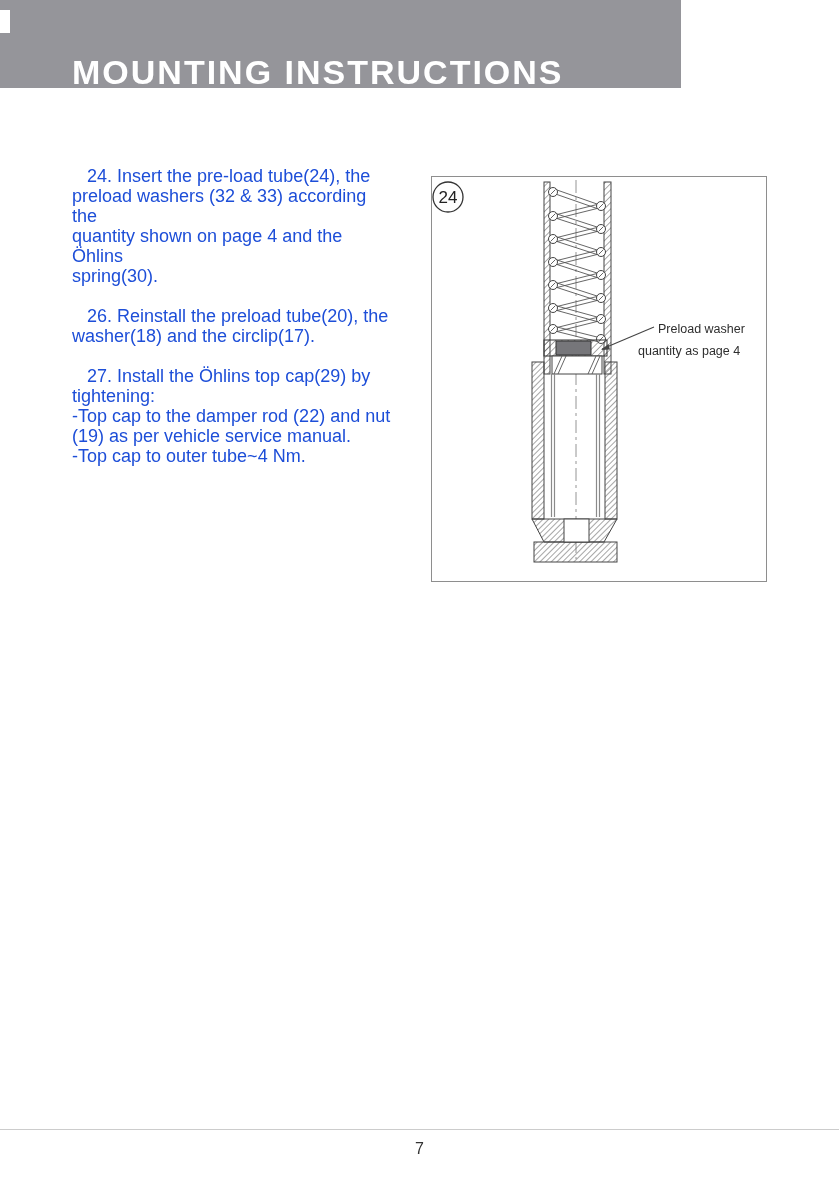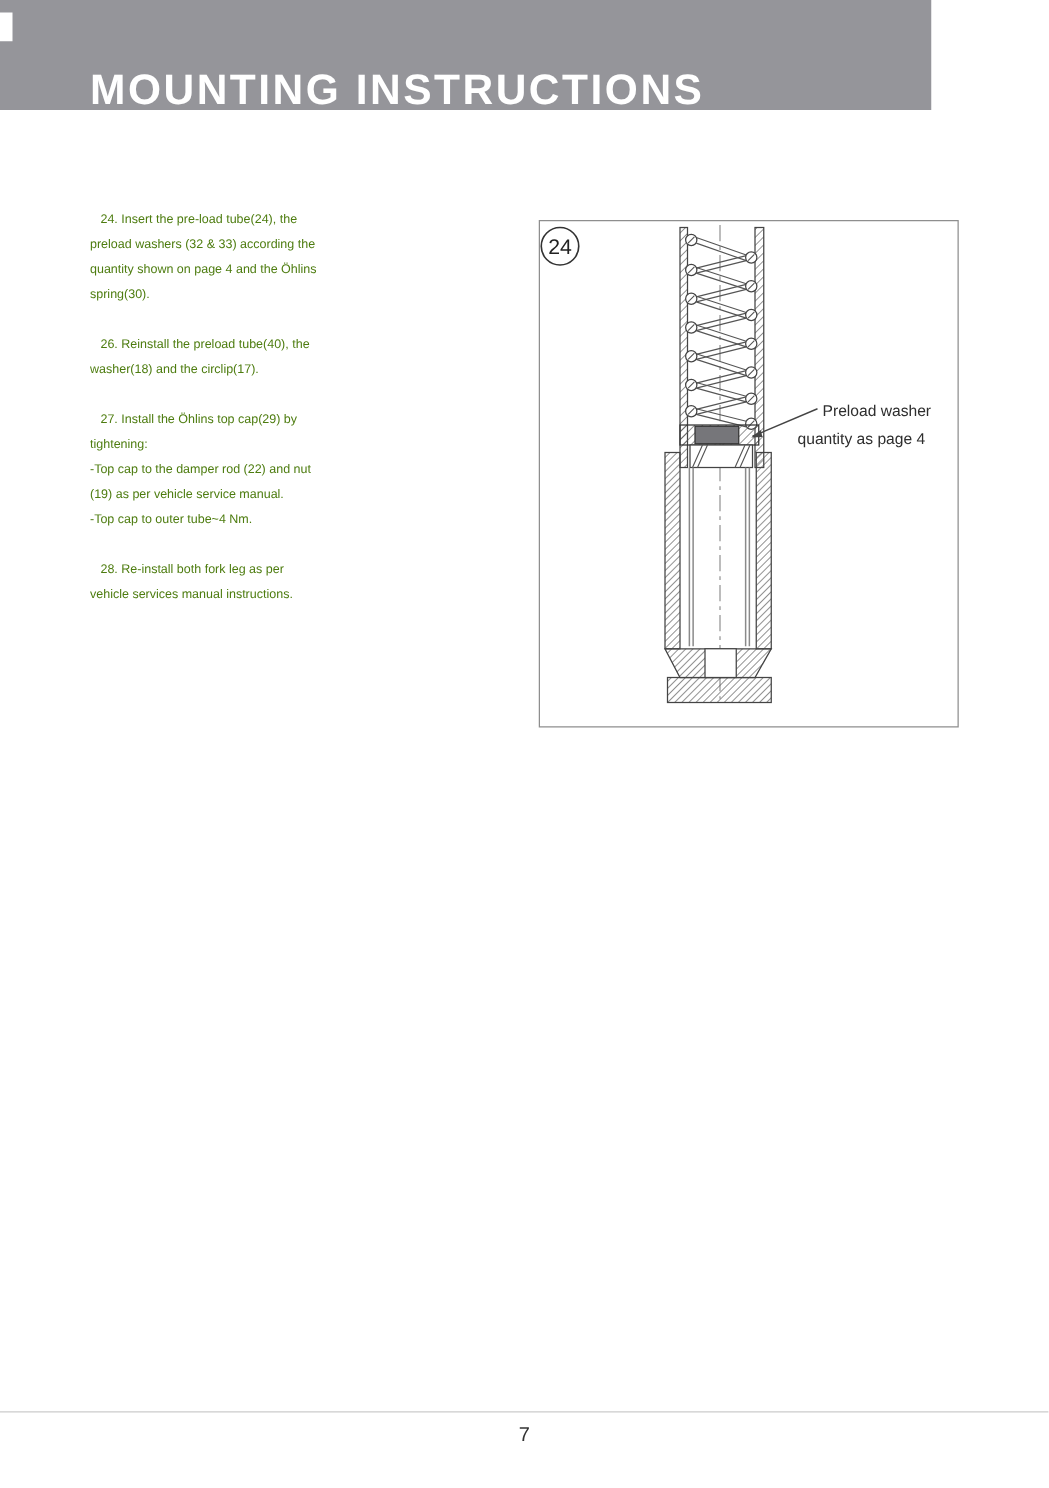--- a/index.html
+++ b/index.html
@@ -7,21 +7,21 @@
     position: relative;
     width: 839px;
     height: 1190px;
     background: #ffffff;
     font-family: "Liberation Sans", "DejaVu Sans", sans-serif;
     overflow: hidden;
   }
   .header-bar {
     position: absolute;
     left: 0; top: 0;
-    width: 745px; height: 88px;
+    width: 681px; height: 88px;
     background: #95959a;
   }
   .header-notch {
     position: absolute;
     left: 0; top: 10px;
     width: 10px; height: 23px;
     background: #ffffff;
   }
   .page-title {
     position: absolute;
@@ -31,22 +31,22 @@
     line-height: 36px;
     font-weight: bold;
     letter-spacing: 2px;
     color: #ffffff;
     white-space: nowrap;
   }
   .instructions {
     position: absolute;
     left: 72px; top: 166px;
     width: 320px;
-    color: #4d7c0f;
-    font-size: 10px;
+    color: #1d4ed8;
+    font-size: 18px;
     line-height: 20px;
   }
   .instructions p {
     margin: 0 0 20px 0;
     white-space: pre-wrap;
   }
   .figure-box {
     position: absolute;
     left: 431px; top: 176px;
     width: 334px; height: 404px;
@@ -77,29 +77,27 @@
   <div class="header-bar">
     <div class="header-notch"></div>
     <h1 class="page-title">MOUNTING INSTRUCTIONS</h1>
   </div>
 
   <div class="instructions">
     <p>   24. Insert the pre-load tube(24), the
 preload washers (32 &amp; 33) according the
 quantity shown on page 4 and the Öhlins
 spring(30).</p>
-    <p>   26. Reinstall the preload tube(40), the
+    <p>   26. Reinstall the preload tube(20), the
 washer(18) and the circlip(17).</p>
     <p>   27. Install the Öhlins top cap(29) by
 tightening:
 -Top cap to the damper rod (22) and nut
 (19) as per vehicle service manual.
 -Top cap to outer tube~4 Nm.</p>
-    <p>   28. Re-install both fork leg as per
-vehicle services manual instructions.</p>
   </div>
 
   <div class="figure-box">
     <svg width="334" height="404" viewBox="0 0 334 404">
       <defs>
         <pattern id="hatchA" patternUnits="userSpaceOnUse" width="4.5" height="4.5" patternTransform="rotate(45)">
           <line x1="0" y1="0" x2="0" y2="4.5" stroke="#555" stroke-width="1"></line>
         </pattern>
         <pattern id="hatchB" patternUnits="userSpaceOnUse" width="4" height="4" patternTransform="rotate(45)">
           <line x1="0" y1="0" x2="0" y2="4" stroke="#4e4e4e" stroke-width="1"></line>

